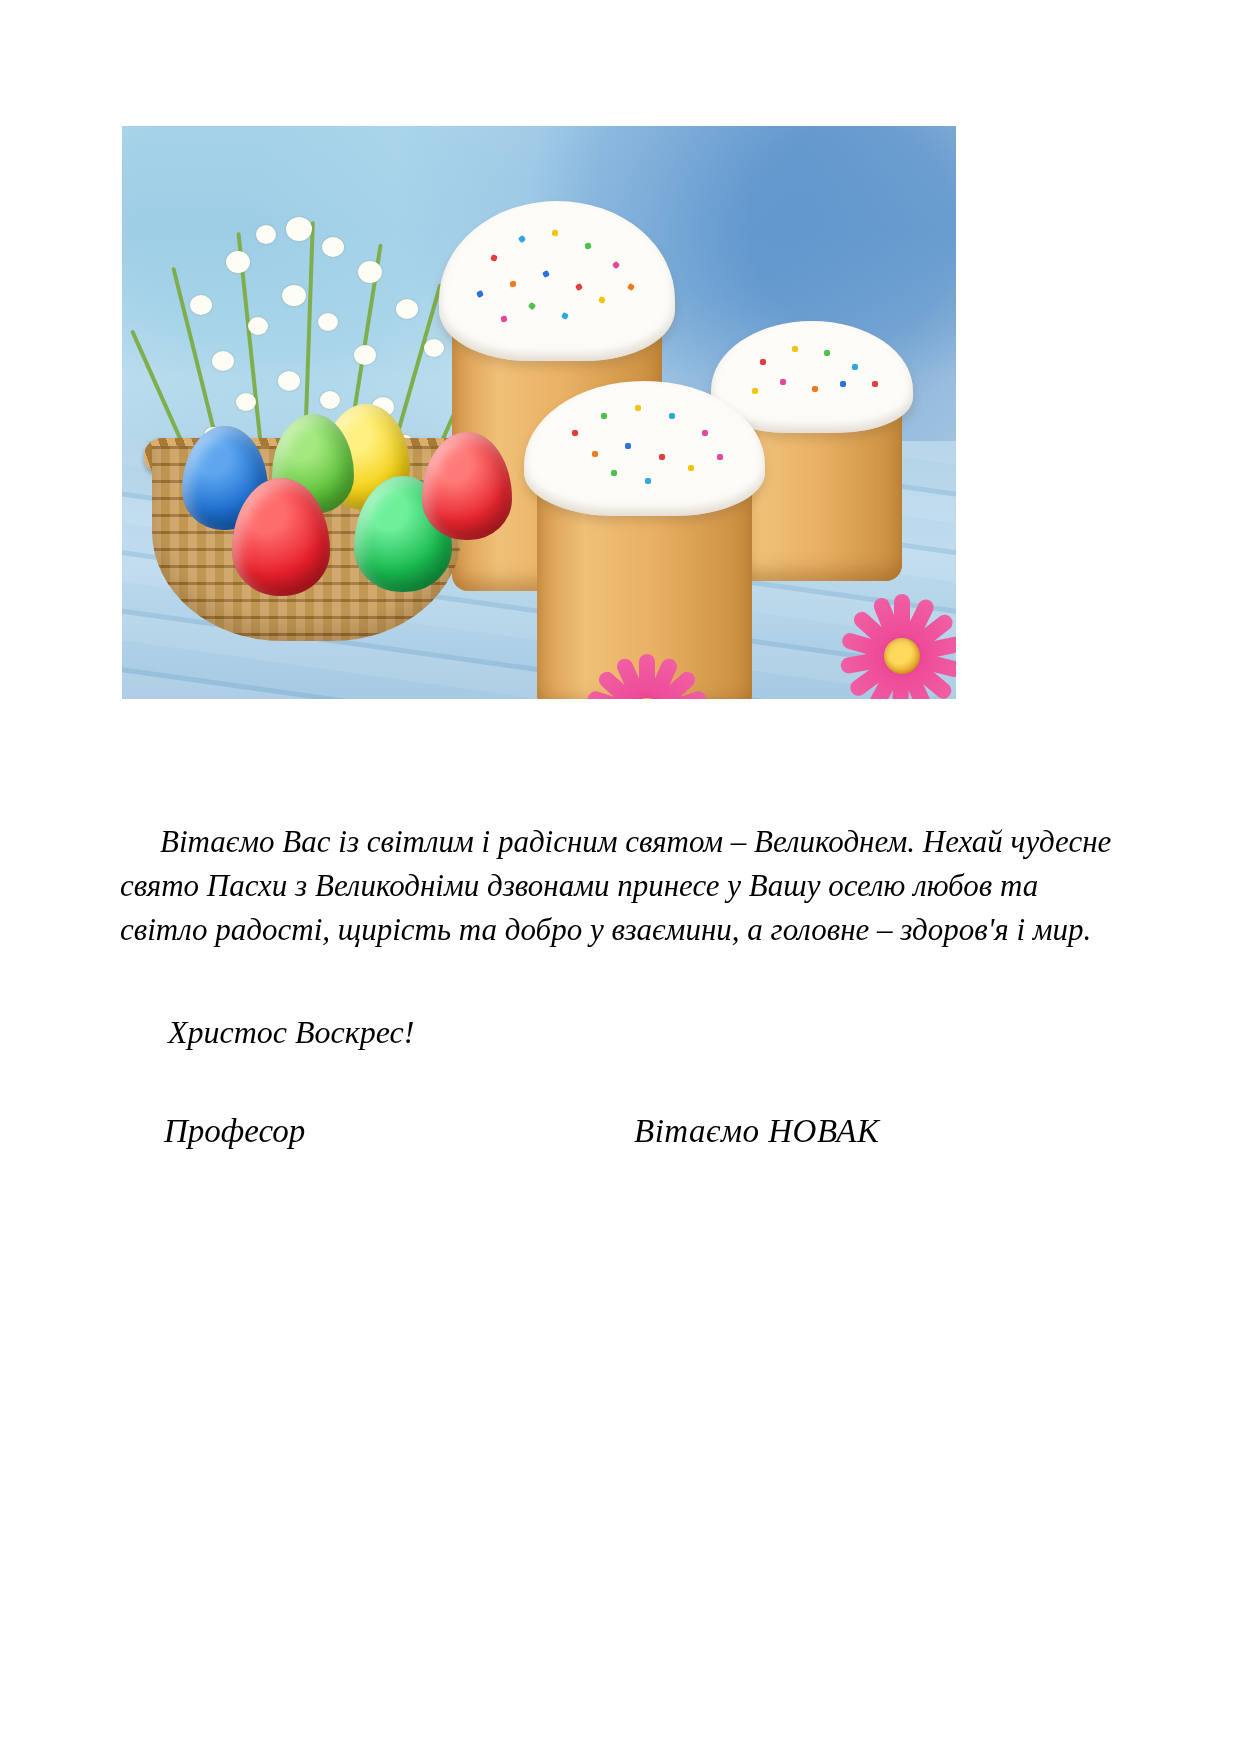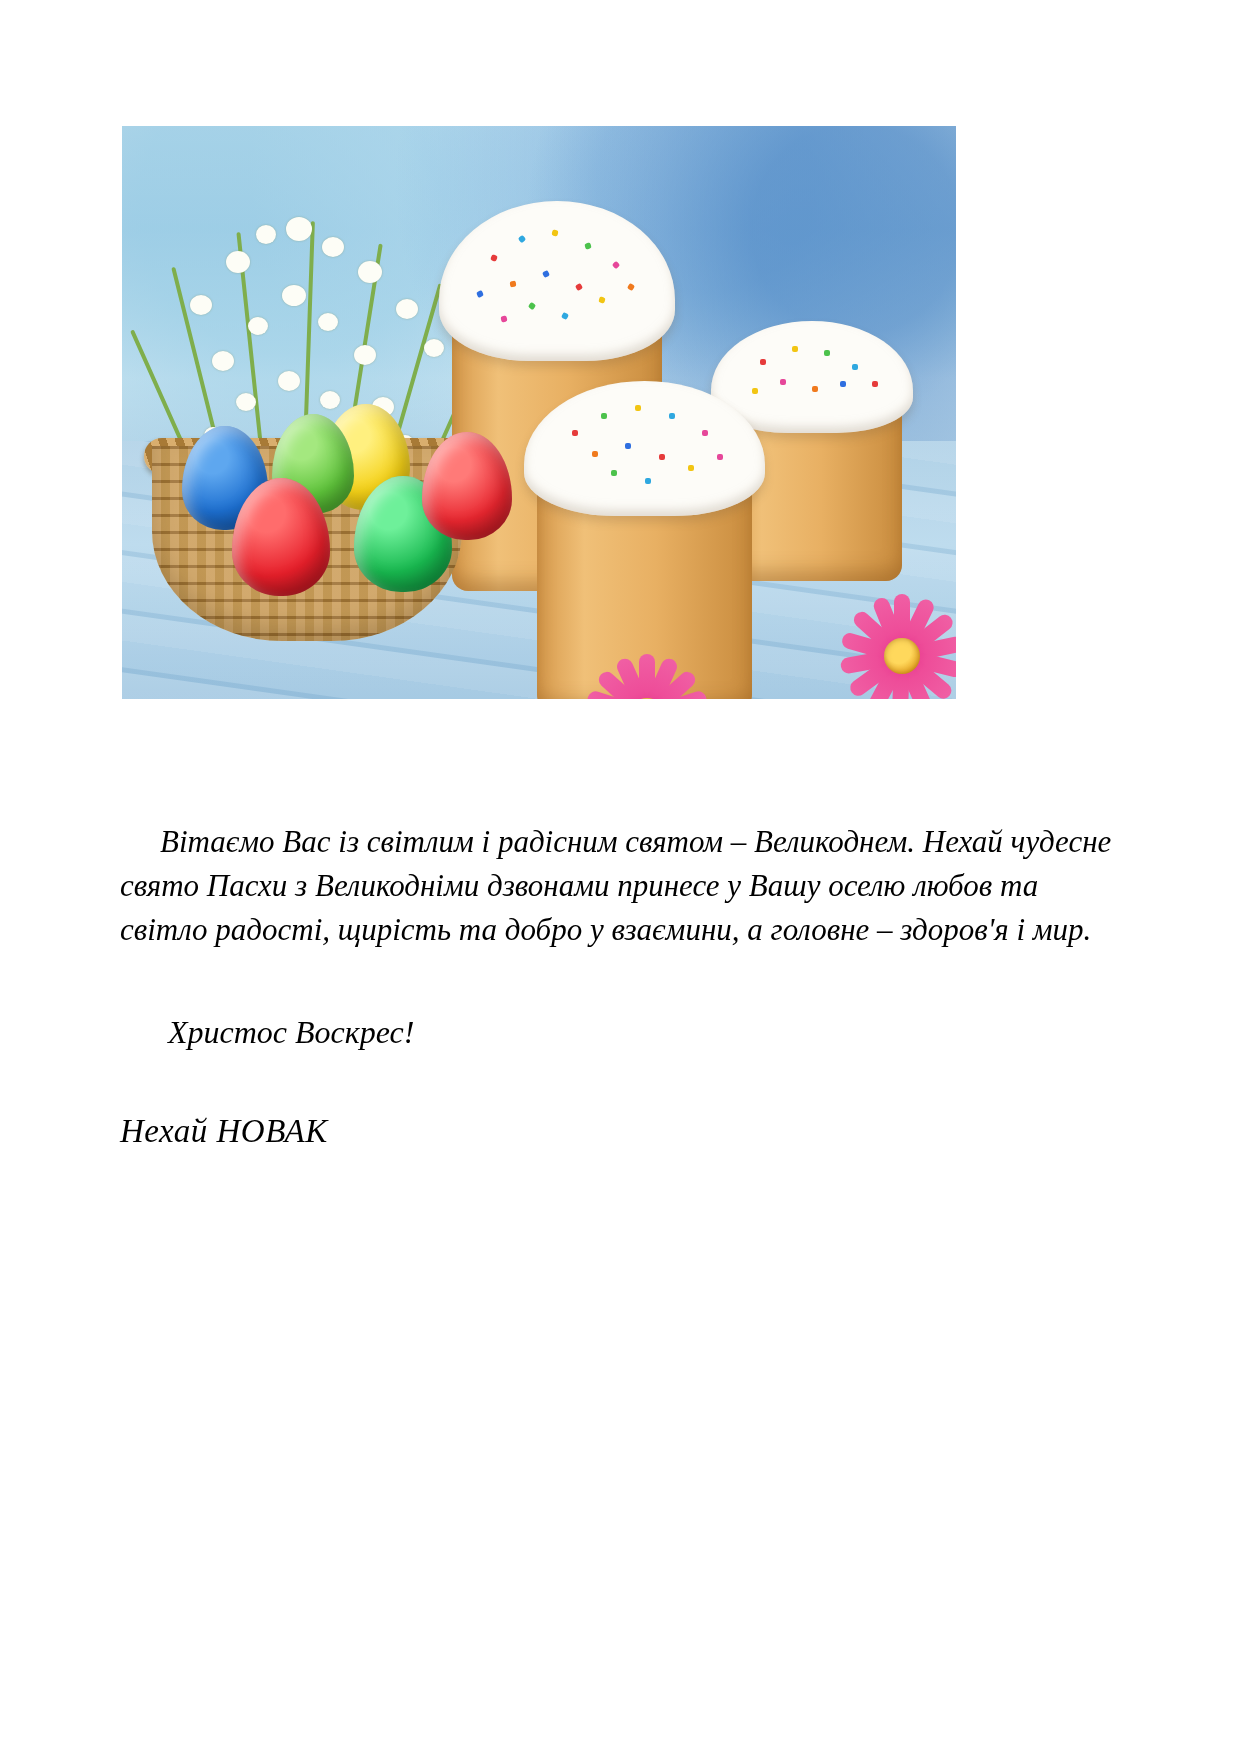--- a/index.html
+++ b/index.html
@@ -373,17 +373,18 @@
     </div>
   </div>
 
   <div class="text-block">
 
     <p class="para">Вітаємо Вас із світлим і радісним святом – Великоднем. Нехай чудесне свято Пасхи з Великодніми  дзвонами принесе у Вашу оселю любов та світло  радості, щирість та добро у взаємини, а головне – здоров'я і мир.</p>
 
     <p class="christ">Христос Воскрес!</p>
 
     <div class="signature">
-      <span class="sig-name">Нехай НОВАК</span>
+      <span class="sig-role">Професор</span>
+      <span class="sig-name">Вітаємо НОВАК</span>
     </div>
   </div>
 
 </div>
 
 </body></html>

